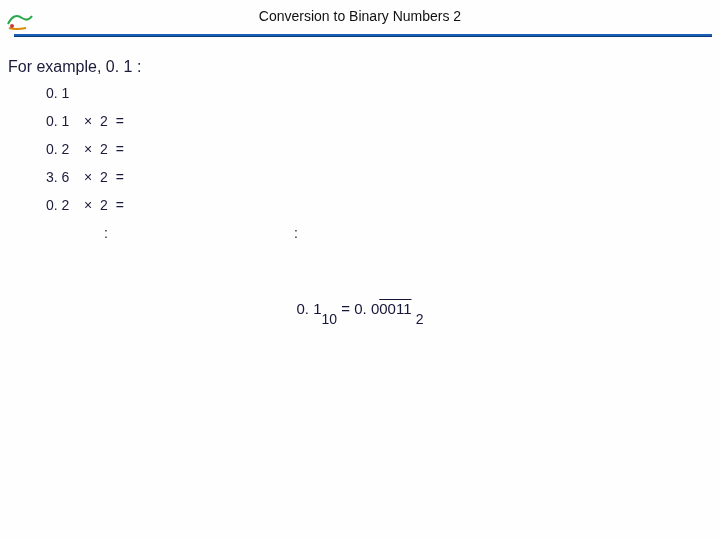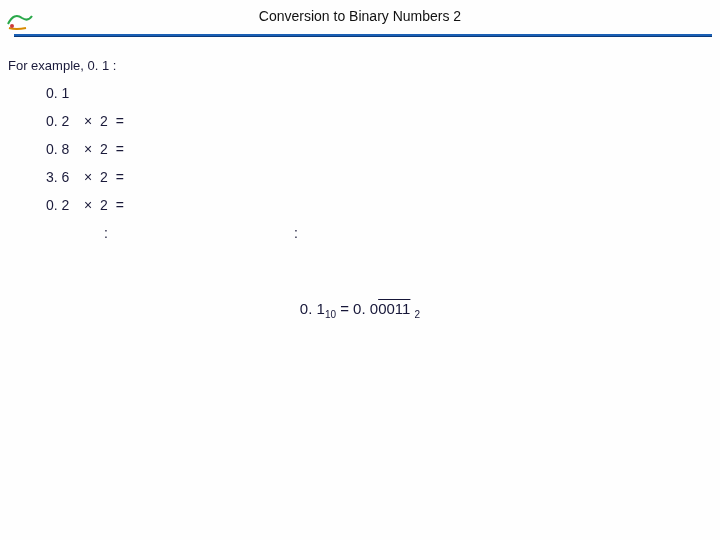--- a/index.html
+++ b/index.html
@@ -39,21 +39,21 @@
     left: 14px;
     right: 8px;
     height: 3px;
     background: #1a5fb4;
     border-bottom: 1px solid #0b3a7a;
   }
   .intro {
     position: absolute;
     top: 58px;
     left: 8px;
-    font-size: 13px;
+    font-size: 16px;
     color: #1a1a3a;
   }
   .steps {
     position: absolute;
     top: 86px;
     left: 46px;
     font-size: 14px;
     color: #1a1a3a;
     line-height: 1;
   }
@@ -76,24 +76,24 @@
   .result {
     position: absolute;
     top: 300px;
     left: 0;
     width: 100%;
     text-align: center;
     font-size: 15px;
     color: #161638;
   }
   .result sub {
-    font-size: 10px;
+    font-size: 14px;
     vertical-align: sub;
     position: relative;
-    top: 0;
+    top: 6px;
   }
   .result .overline {
     text-decoration: overline;
     text-decoration-thickness: 1px;
   }
 </style>
 </head>
 <body>
 
 <div class="slide">
@@ -109,27 +109,27 @@
   <div class="title-rule"></div>
 
   <div class="intro">For example, 0. 1 :</div>
 
   <div class="steps">
     <div class="row">
       <span class="lhs">0. 1</span>
     </div>
 
     <div class="row">
-      <span class="lhs">0. 2</span>
+      <span class="lhs">0. 1</span>
       <span class="mul">×</span>
       <span class="rhs">2</span>
       <span class="eq">=</span>
     </div>
     <div class="row">
-      <span class="lhs">0. 8</span>
+      <span class="lhs">0. 2</span>
       <span class="mul">×</span>
       <span class="rhs">2</span>
       <span class="eq">=</span>
     </div>
     <div class="row">
       <span class="lhs">3. 6</span>
       <span class="mul">×</span>
       <span class="rhs">2</span>
       <span class="eq">=</span>
     </div>

